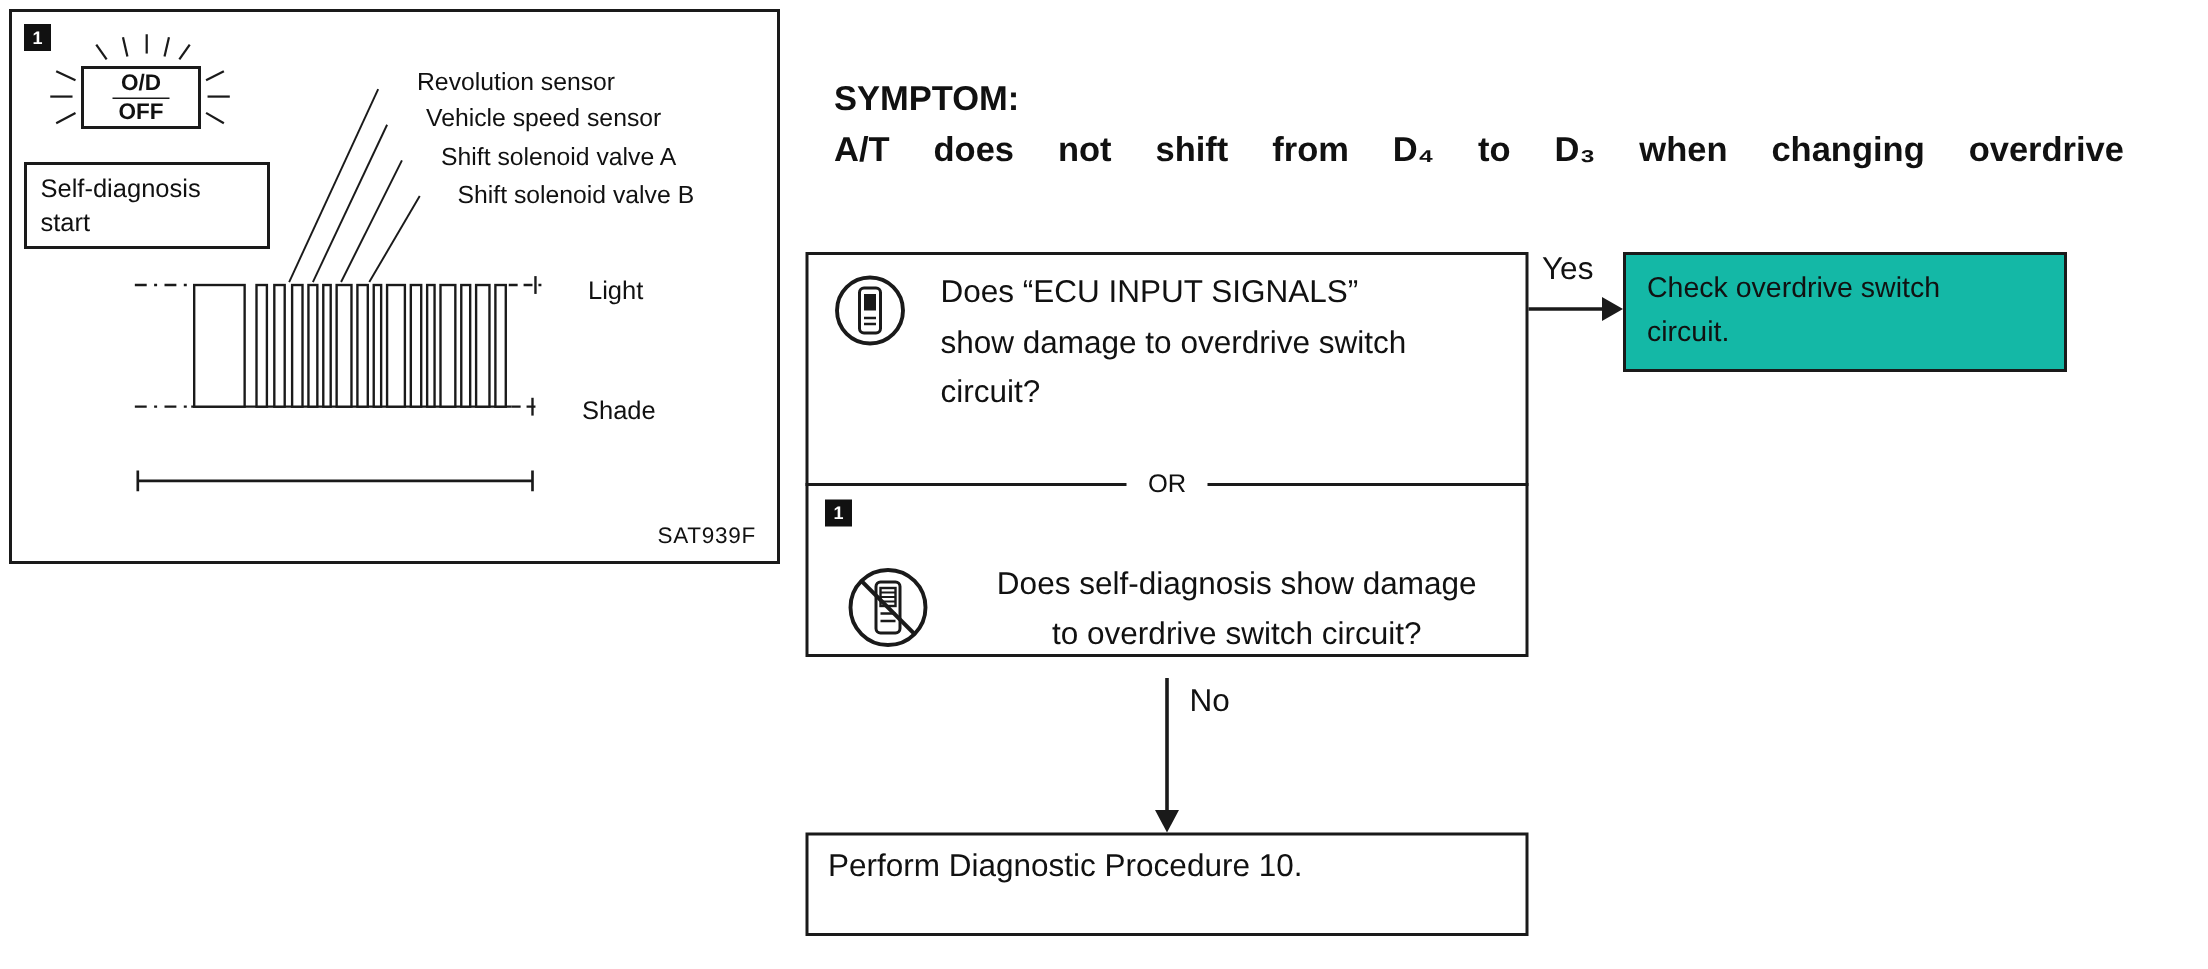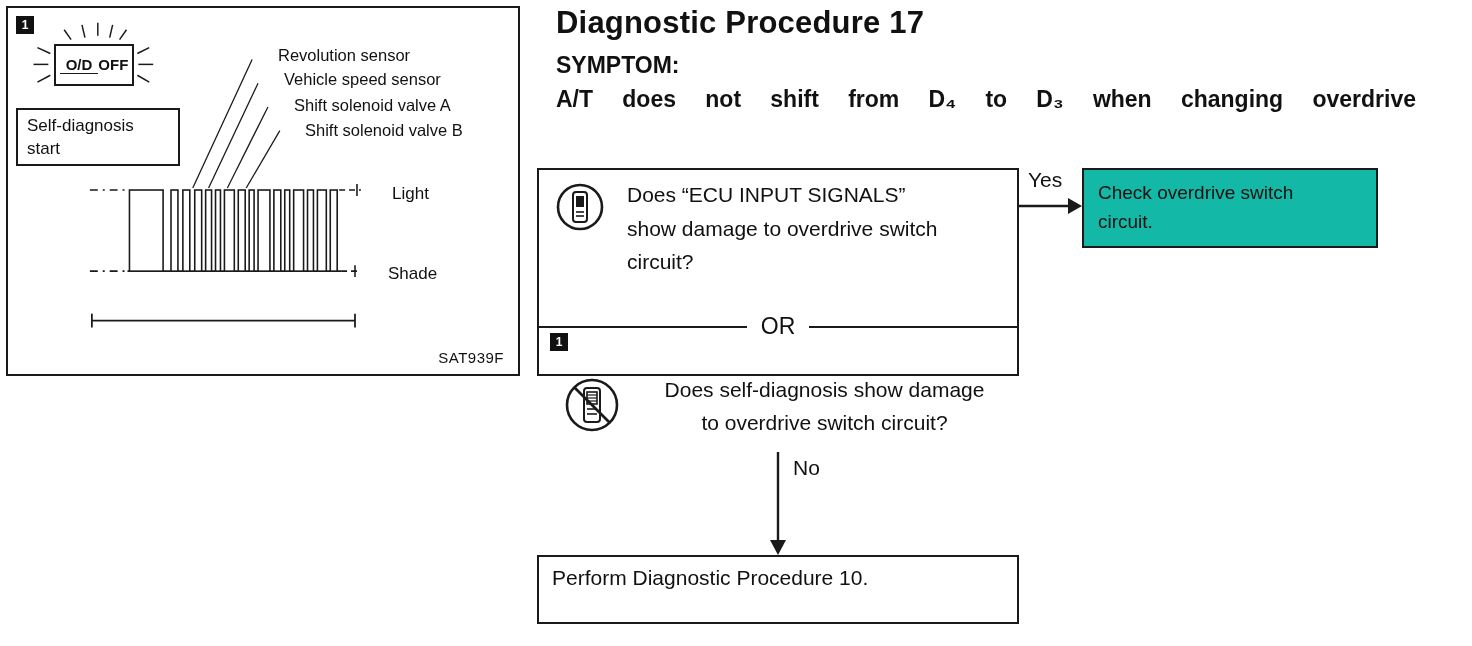--- a/index.html
+++ b/index.html
@@ -17,21 +17,21 @@
     border: 2px solid #1a1a1a; background: #fff;
   }
   .fig-svg { position: absolute; left: 0; top: 0; width: 100%; height: 100%; }
   .marker {
     position: absolute; width: 18px; height: 18px; background: #111; color: #fff;
     font-size: 12px; font-weight: bold; display: flex; align-items: center; justify-content: center;
   }
   .fig-marker { left: 8px; top: 8px; }
   .od-box {
     position: absolute; left: 46px; top: 36px; width: 80px; height: 42px;
-    border: 2px solid #1a1a1a; display: flex; flex-direction: row;
+    border: 2px solid #1a1a1a; display: flex; flex-direction: column;
     align-items: center; justify-content: center; font-weight: bold; font-size: 15px; line-height: 1.15;
     background:#fff;
   }
   .od-line1 { border-bottom: 1px solid #1a1a1a; padding: 0 6px; }
   .sd-box {
     position: absolute; left: 8px; top: 100px; width: 164px; height: 58px;
     border: 2px solid #1a1a1a; font-size: 17px; padding: 5px 9px; line-height: 1.35; background:#fff;
   }
   .fig-label { position: absolute; font-size: 16.5px; white-space: nowrap; margin-left: 20px; }
   .lbl-rev   { left: 250px; top: 38px; }
@@ -56,32 +56,32 @@
     font-size: 23px; font-weight: bold;
     text-align: justify; text-align-last: justify;
   }
   .symptom-line2 {
     position: absolute; left: 556px; top: 118px;
     font-size: 23px; font-weight: bold;
   }
 
   
   .q-box {
-    position: absolute; left: 537px; top: 168px; width: 482px; height: 208px;
+    position: absolute; left: 537px; top: 168px; width: 482px; height: 270px;
     border: 2px solid #1a1a1a; background: #fff;
   }
   .q-text { position: absolute; font-size: 21px; line-height: 1.6; white-space: pre-line; }
   .q1 { left: 88px; top: 8px; width: 385px; }
   .q2 { left: 93px; top: 204px; width: 385px; line-height: 1.55; text-align: center; }
   .or-row {
     position: absolute; left: -2px; right: -2px; top: 143px;
     display: flex; align-items: center; font-size: 21px;
   }
   .or-line { flex: 1; height: 2px; background: #1a1a1a; }
-  .or-label { margin: 0 14px; font-size: 23px; }
+  .or-label { margin: 0 14px; font-size: 17px; }
   .q-marker { left: 11px; top: 163px; }
   .icon-wrap { position: absolute; }
   .icon1 { left: 16px; top: 12px; width: 50px; height: 50px; }
   .icon2 { left: 24px; top: 206px; width: 58px; height: 58px; }
 
   .yes-label { position: absolute; left: 1028px; top: 168px; font-size: 21px; }
   .no-label  { position: absolute; left: 793px; top: 456px; font-size: 21px; }
 
   .yes-box {
     position: absolute; left: 1082px; top: 168px; width: 296px; height: 80px;
@@ -175,21 +175,20 @@
 
     <div class="fig-label lbl-rev">Revolution sensor</div>
     <div class="fig-label lbl-veh">Vehicle speed sensor</div>
     <div class="fig-label lbl-sola">Shift solenoid valve A</div>
     <div class="fig-label lbl-solb">Shift solenoid valve B</div>
     <div class="fig-label lbl-light">Light</div>
     <div class="fig-label lbl-shade">Shade</div>
     <div class="sat-code">SAT939F</div>
   </div>
 
-  <div class="title">Diagnostic Procedure 17</div>
   <div class="symptom-label">SYMPTOM:</div>
   <div class="symptom-line1">A/T does not shift from D₄ to D₃ when changing overdrive</div>
 
   <div class="q-box">
 
     <div class="icon-wrap icon1">
       <svg viewBox="0 0 50 50" width="50" height="50">
         <circle cx="25" cy="25" r="22" fill="none" stroke="#1a1a1a" stroke-width="2.6"></circle>
         <rect x="18" y="10" width="14" height="30" rx="3" fill="#fff" stroke="#1a1a1a" stroke-width="2"></rect>
         <rect x="21" y="14" width="8" height="11" fill="#1a1a1a"></rect>

